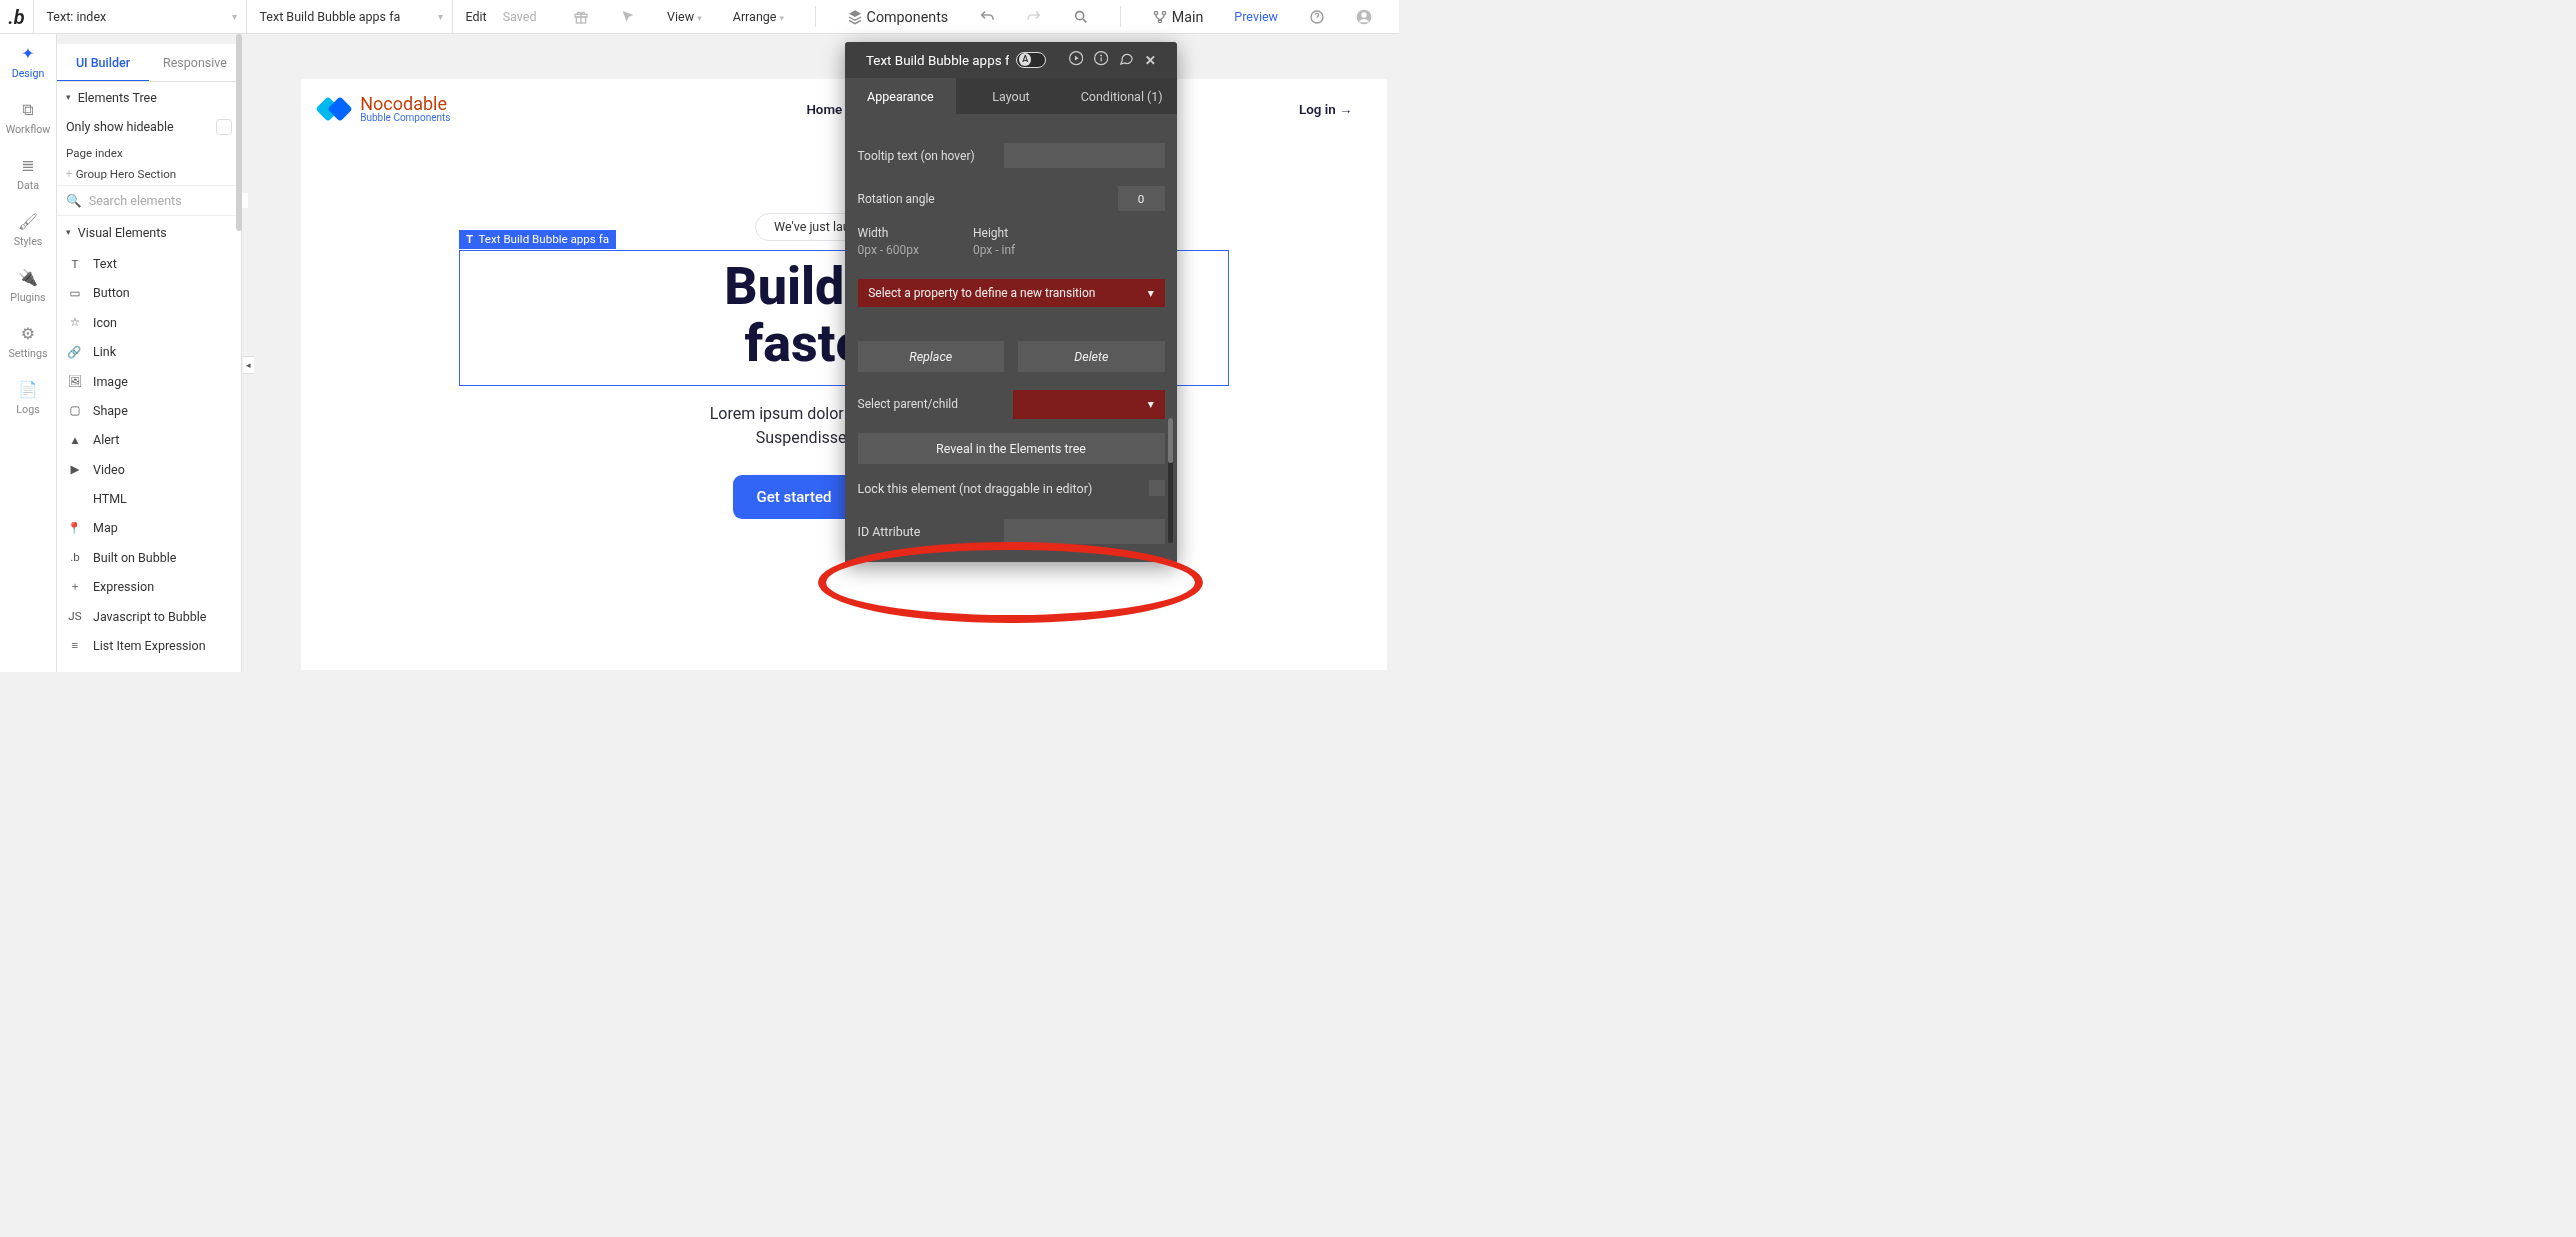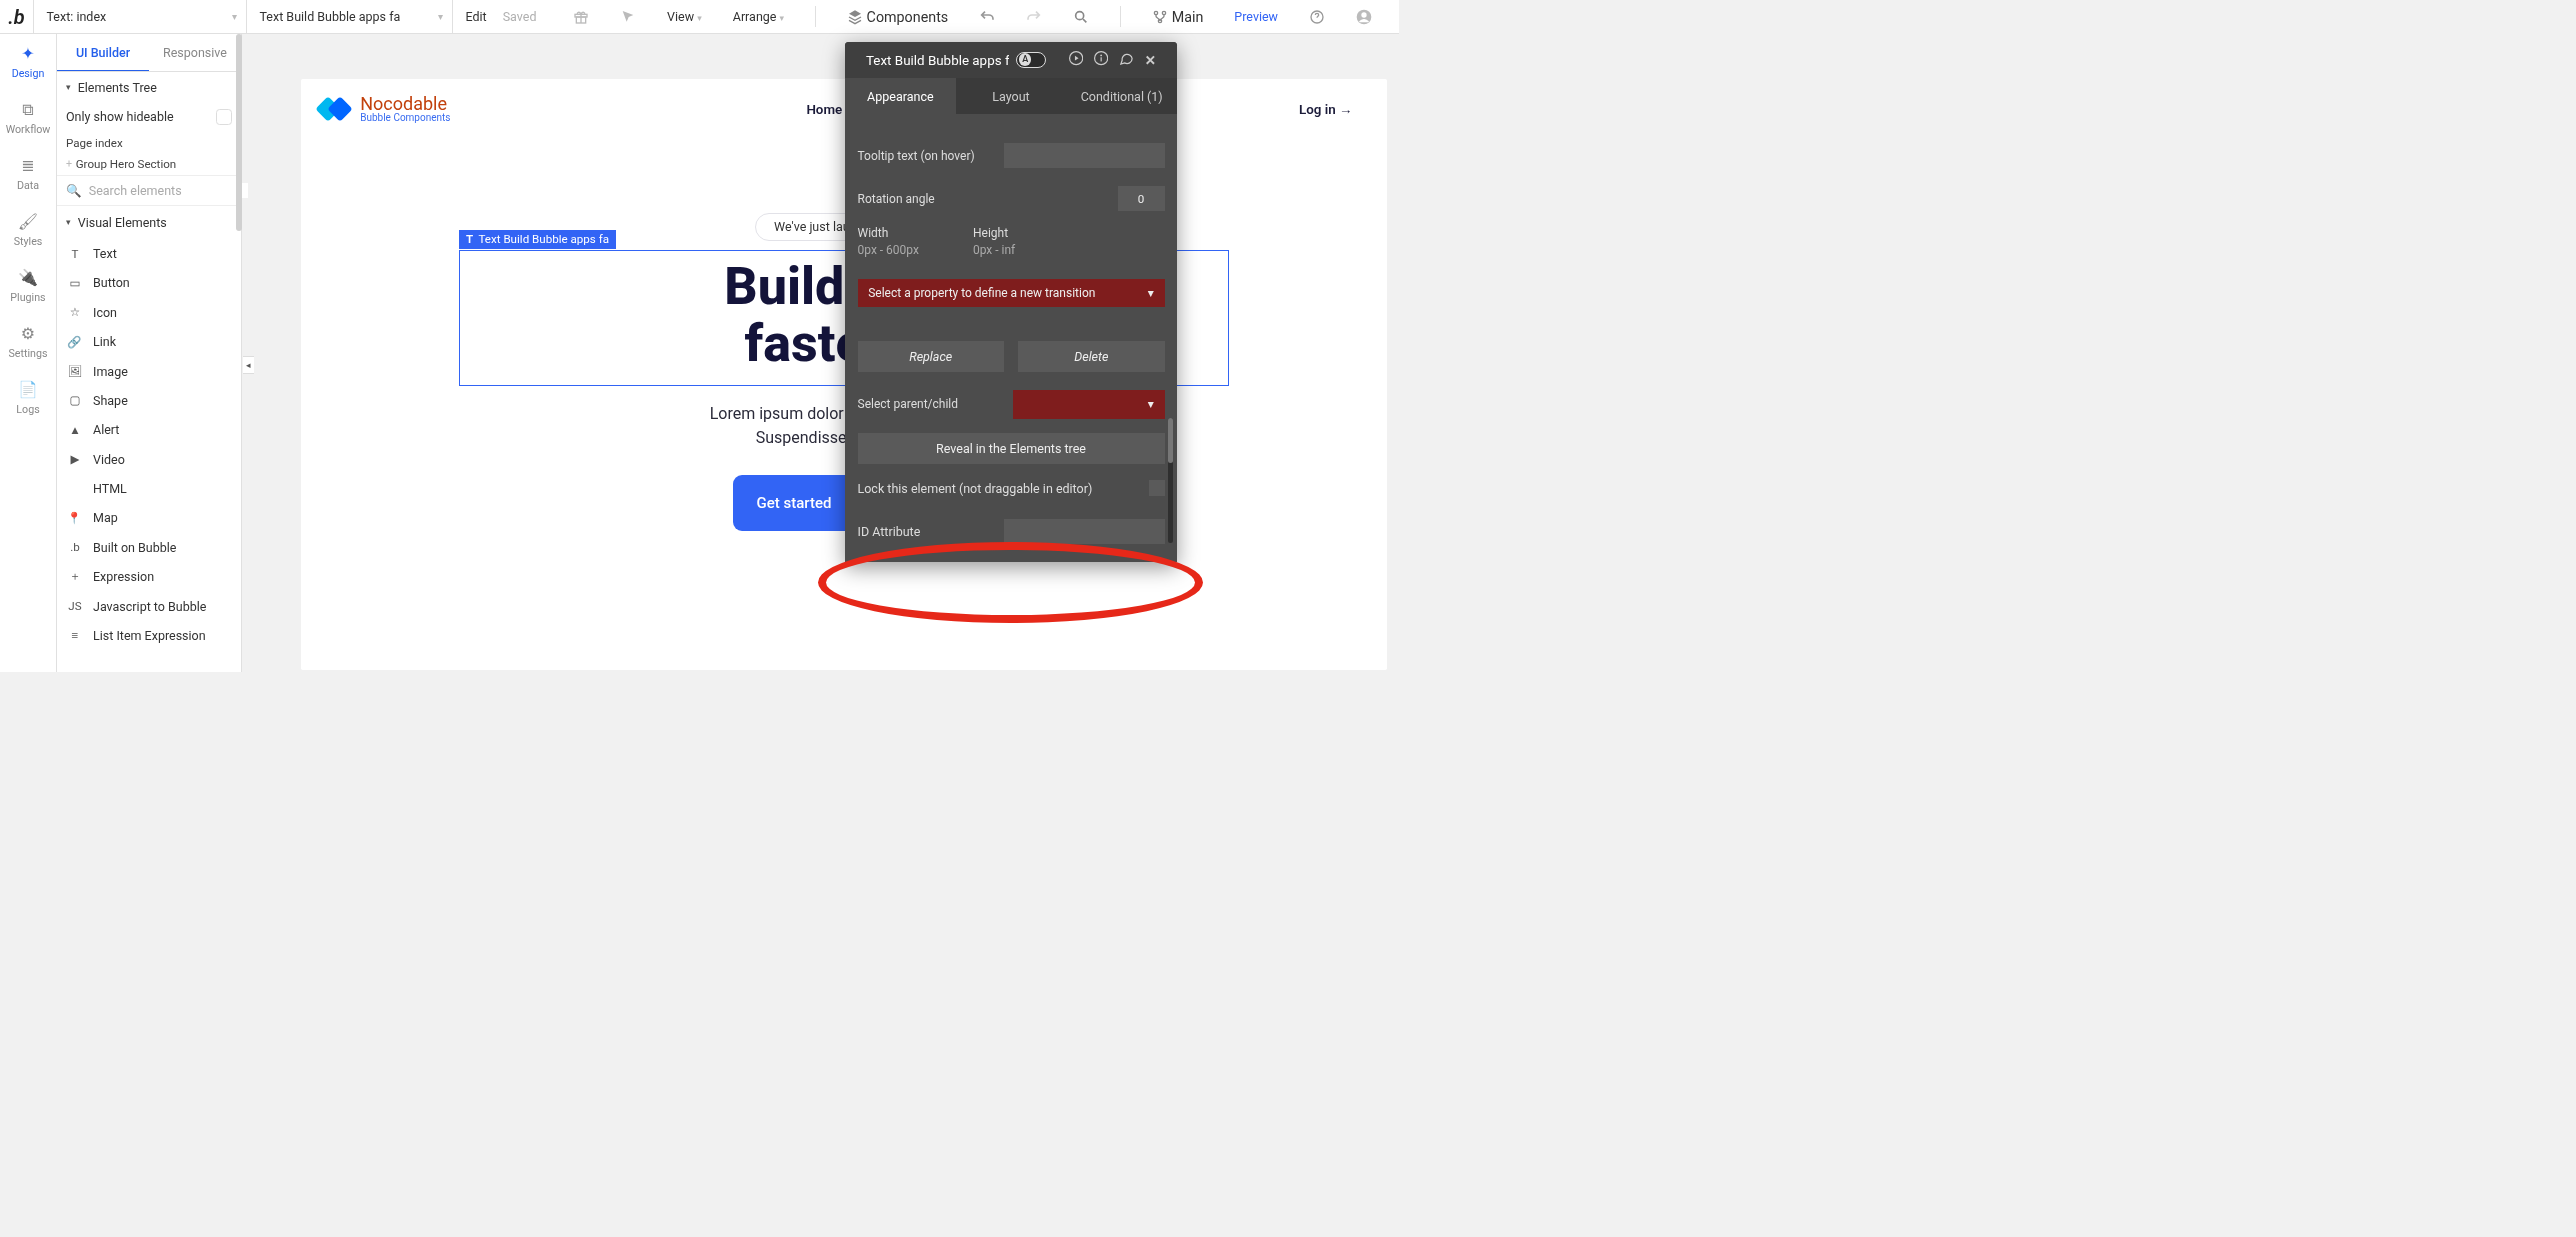--- a/index.html
+++ b/index.html
@@ -23,21 +23,21 @@
   .ticon svg { width:16px; height:16px; }
   .chev-sm{font-size:9px;color:#bbb;}
 
   
   .left-rail { position:absolute; top:34px; left:0; width:57px; background:#fff; border-right:0.9px solid #e0e0e0; height:calc(100% - 34px); }
   .rail-item { display:flex; flex-direction:column; align-items:center; justify-content:center; height:56px; font-size:10.7px; color:#888; cursor:pointer; }
   .rail-item.active { color:#2560eb; }
   .rail-item .ricon { font-size:16px; margin-bottom:3.6px; }
 
   
-  .left-panel { position:absolute; top:34px; left:57px; width:185px; background:#fff; border-right:0.9px solid #e0e0e0; height:calc(100% - 34px); display:flex; flex-direction:column; }
+  .left-panel { position:absolute; top:44px; left:57px; width:185px; background:#fff; border-right:0.9px solid #e0e0e0; height:calc(100% - 34px); display:flex; flex-direction:column; }
   .tabs { display:flex; border-bottom:0.9px solid #e0e0e0; }
   .tabs .tab { flex:1; text-align:center; padding:10.7px 0; font-size:12.5px; color:#888; cursor:pointer; }
   .tabs .tab.active { color:#2560eb; border-bottom:1.8px solid #2560eb; font-weight:500;}
   .tree-header { display:flex; align-items:center; padding:7.2px 9px; font-size:12.5px; color:#333; cursor:pointer; }
   .tree-header .tri { margin-right:7.2px; font-size:9px; color:#555; }
   .hideable { display:flex; align-items:center; justify-content:space-between; padding:7.2px 9px; font-size:12.5px; color:#333;}
   .chk { width:16px; height:16px; border:0.9px solid #ddd; border-radius:3.6px; }
   .page-index { padding:3.6px 9px; font-size:11.6px; color:#444; }
   .group-hero { padding:3.6px 9px; font-size:11.6px; color:#444; display:flex; align-items:center; border-bottom:0.9px solid #eee;}
   .group-hero .plus{color:#bbb;margin-right:3.6px;font-size:10.7px;}
@@ -66,21 +66,21 @@
   .pp-nav { display:flex; gap:36px; font-size:13.4px;}
   .pp-nav a{font-weight:600;color:#1c1c3a;}
   .pp-login { font-size:13.4px; font-weight:600; color:#1c1c3a;}
   .badge-pill { margin:90px auto 0; width:fit-content; padding:5.4px 18px; border:0.9px solid #e2e2e8; border-radius:895px; font-size:12.5px; color:#333; text-align:center;}
   .sel-frame { position:relative; margin:9px auto 0; width:770px; }
   .sel-label { position:absolute; top:-20px; left:0; background:#3264f5; color:#fff; font-size:11.6px; padding:2.7px 7.2px; display:flex; align-items:center; gap:5.4px;}
   .sel-box { border:0.9px solid #3264f5; padding:7.2px 0 12.5px; text-align:center; }
   .hero { font-size:52px; font-weight:800; color:#14143a; line-height:1.1; }
   .lead { margin:16px auto 0; text-align:center; font-size:16px; color:#2b2b3a; line-height:1.5;}
   .cta-row { margin:25px auto 0; display:flex; gap:23px; align-items:center; justify-content:center;}
-  .btn-primary { background:#3264f5; color:#fff; padding:19px 23px; border-radius:9px; font-size:15px; font-weight:500;}
+  .btn-primary { background:#3264f5; color:#fff; padding:13px 23px; border-radius:9px; font-size:15px; font-weight:500;}
   .btn-link { font-size:15px; font-weight:600; color:#14143a; border-bottom:0.9px solid #14143a; padding-bottom:1.8px;}
 
   
   .collapse-nub{position:absolute;top:356px;left:243px;width:11.6px;height:18px;background:#fff;border:0.9px solid #ddd;border-left:none;display:flex;align-items:center;justify-content:center;font-size:9px;color:#555;}
 
   
   .prop-panel { position:absolute; top:42px; left:845px; width:332px; background:#4c4c4c; color:#ddd; font-size:12.5px; border-radius:3.6px 3.6px 0 0; box-shadow:0 5.4px 21.5px rgba(0,0,0,0.4); }
   .pp-title { display:flex; align-items:center; justify-content:space-between; padding:9px 21px; background:#3f3f3f; border-radius:3.6px 3.6px 0 0;}
   .pp-title-left{display:flex;align-items:center;gap:7.2px;}
   .pp-title input { background:transparent; border:none; color:#fff; font-size:13.4px; width:143px; outline:none;}

